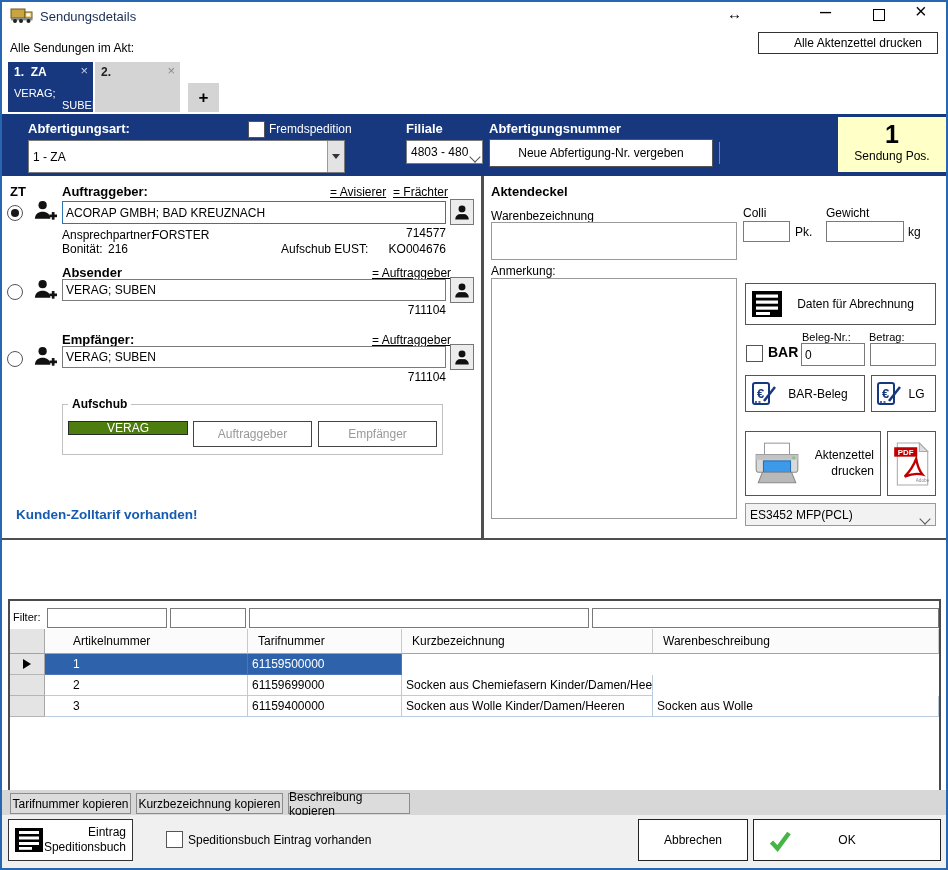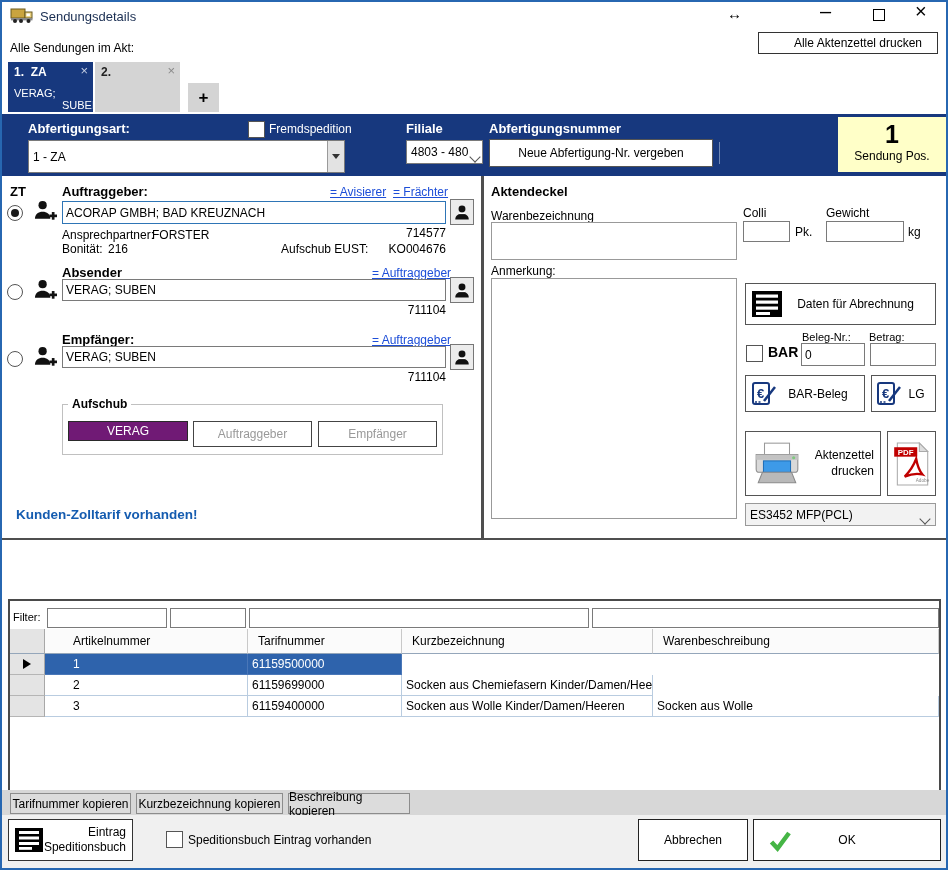--- a/index.html
+++ b/index.html
@@ -2,21 +2,21 @@
 <html><head>
 <meta charset="utf-8">
 <style>
   html,body{margin:0;padding:0;}
   body{width:948px;height:870px;position:relative;background:#fff;overflow:hidden;
        font-family:"Liberation Sans",sans-serif;color:#000;}
   .abs{position:absolute;box-sizing:border-box;}
   .lbl{font-size:12px;line-height:1.25;white-space:nowrap;}
   .b{font-weight:bold;}
   .white{color:#fff;}
-  .link{color:#1d4ed8;text-decoration:underline;font-size:12px;white-space:nowrap;}
+  .link{color:#000000;text-decoration:underline;font-size:12px;white-space:nowrap;}
   .rt{text-align:right;}
   .win-border{position:absolute;inset:0;border:2px solid #2767B1;pointer-events:none;z-index:99;}
   .btn-win{background:#fff;border:1px solid #4a4a4a;display:flex;align-items:center;justify-content:center;
            font-size:12px;color:#000;cursor:default;}
   .btn-thick{border:1.5px solid #222;}
   .input-win{background:#fff;border:1px solid #7a7a7a;font-size:12px;padding:1px 3px;
              font-family:inherit;box-sizing:border-box;outline:none;}
   .ta{resize:none;}
   .radio{width:14px;height:14px;border:1px solid #555;border-radius:50%;background:#fff;position:absolute;}
   .radio.sel::after{content:'';position:absolute;inset:3px;background:#1a1a1a;border-radius:50%;}
@@ -176,21 +176,21 @@
   <svg viewBox="0 0 24 24" width="18" height="18">
       <circle cx="12" cy="8" r="4.6" fill="#111"></circle>
       <path d="M3 22c0-5 4-7.6 9-7.6s9 2.6 9 7.6z" fill="#111"></path>
       <rect x="8" y="13" width="8" height="1.8" fill="#fff"></rect>
     </svg>
 </div>
 <div class="abs lbl rt" style="left:346px;top:370px;width:100px;">711104</div>
 
 <div class="abs fieldset" style="left:62px;top:404px;width:381px;height:51px;"></div>
 <div class="legend abs" style="left:68px;top:397px;">Aufschub</div>
-<div class="abs btn-win" style="left:68px;top:421px;width:120px;height:20px;background:#701a75;color:#fff;border-color:#2a2a2a;">VERAG</div>
+<div class="abs btn-win" style="left:68px;top:421px;width:120px;height:14px;background:#4d7c0f;color:#fff;border-color:#2a2a2a;">VERAG</div>
 <div class="abs btn-win" style="left:193px;top:421px;width:119px;height:26px;color:#999;border-color:#444;">Auftraggeber</div>
 <div class="abs btn-win" style="left:318px;top:421px;width:119px;height:26px;color:#999;border-color:#444;">Empfänger</div>
 
 <div class="abs lbl b" style="left:16px;top:507px;font-size:13.5px;color:#155CB0;">Kunden-Zolltarif vorhanden!</div>
 
 <div class="abs lbl b" style="left:491px;top:184px;font-size:13px;">Aktendeckel</div>
 <div class="abs lbl" style="left:491px;top:209px;">Warenbezeichnung</div>
 <textarea class="abs input-win ta" style="left: 491px; top: 222px; width: 246px; height: 38px; border-color: rgb(153, 153, 153);"></textarea>
 <div class="abs lbl" style="left:743px;top:206px;">Colli</div>
 <input class="abs input-win" style="left: 743px; top: 221px; width: 47px; height: 21px;">

